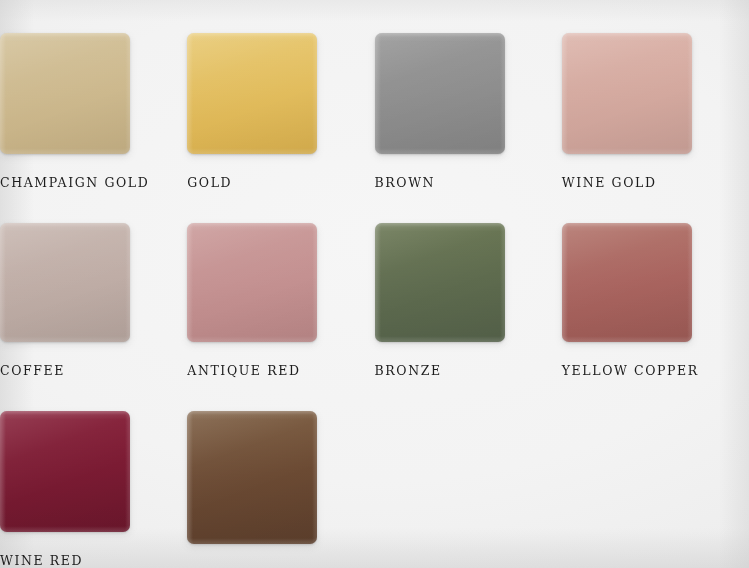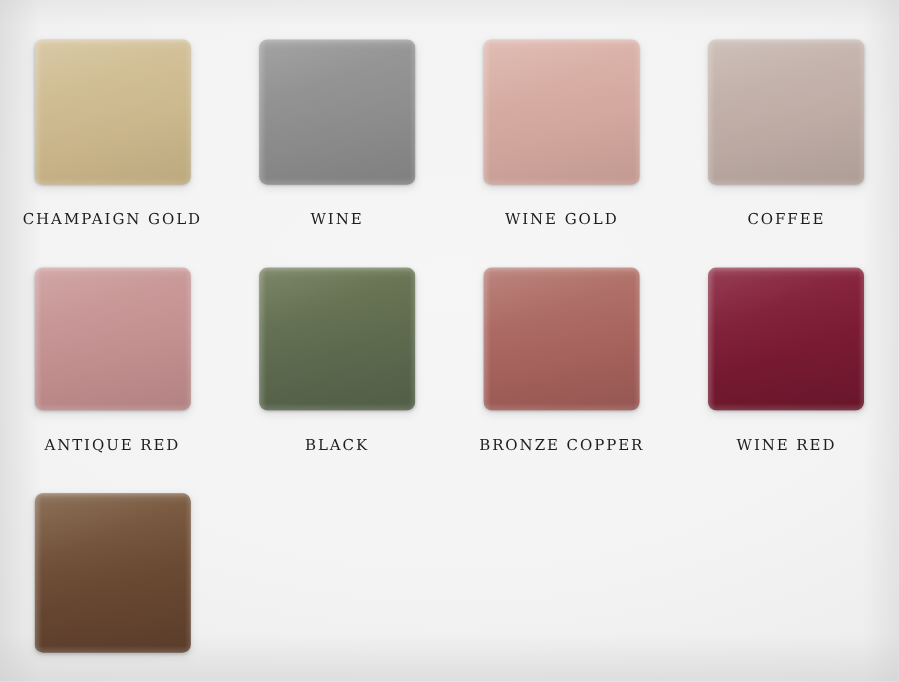--- a/index.html
+++ b/index.html
@@ -40,21 +40,21 @@
     display: grid;
     grid-template-columns: repeat(4, 187.25px);
     grid-template-rows: 190px 188px 190px;
     align-content: start;
   }
 
   .cell {
     position: relative;
     display: flex;
     flex-direction: column;
-    align-items: center;
+    align-items: flex-start;
   }
 
   .swatch-wrap {
     position: relative;
     width: 130px;
     height: 133px;
     margin-top: 33px;
   }
 
   .swatch {
@@ -140,27 +140,33 @@
 <div id="board">
   <div class="grid">
 
     <div class="cell">
       <div class="swatch-wrap">
         <div class="swatch" title="CHAMPAIGN GOLD" style="background-color: rgb(205, 185, 142); background-image: linear-gradient(176deg, rgb(210, 192, 151) 0%, rgb(205, 185, 142) 48%, rgb(197, 176, 132) 100%);"></div>
       </div>
       <div class="label">CHAMPAIGN GOLD</div>
     </div>
 
+    <div class="cell">
+      <div class="swatch-wrap">
+        <div class="swatch" title="GOLD" style="background-color: rgb(226, 189, 94); background-image: linear-gradient(176deg, rgb(231, 199, 110) 0%, rgb(226, 189, 94) 48%, rgb(217, 176, 78) 100%);"></div>
+      </div>
+      <div class="label">GOLD</div>
+    </div>
 
 
     <div class="cell">
       <div class="swatch-wrap">
         <div class="swatch" title="BLACK" style="background-color: rgb(142, 142, 142); background-image: linear-gradient(176deg, rgb(148, 148, 148) 0%, rgb(142, 142, 142) 48%, rgb(133, 133, 133) 100%);"></div>
       </div>
-      <div class="label">WINE</div>
+      <div class="label">BROWN</div>
     </div>
 
     <div class="cell">
       <div class="swatch-wrap">
         <div class="swatch" title="ROSE GOLD" style="background-color: rgb(212, 169, 159); background-image: linear-gradient(176deg, rgb(219, 178, 168) 0%, rgb(212, 169, 159) 48%, rgb(202, 160, 151) 100%);"></div>
       </div>
       <div class="label">WINE GOLD</div>
     </div>
 
     <div class="cell">
@@ -174,28 +180,28 @@
       <div class="swatch-wrap">
         <div class="swatch" title="COFFEE RED" style="background-color: rgb(196, 145, 145); background-image: linear-gradient(176deg, rgb(201, 152, 151) 0%, rgb(196, 145, 145) 48%, rgb(186, 135, 135) 100%);"></div>
       </div>
       <div class="label">ANTIQUE RED</div>
     </div>
 
     <div class="cell">
       <div class="swatch-wrap">
         <div class="swatch brushed" title="BRONZE" style="background-color: rgb(94, 107, 78); background-image: linear-gradient(176deg, rgb(102, 115, 79) 0%, rgb(94, 107, 78) 48%, rgb(85, 98, 74) 100%);"></div>
       </div>
-      <div class="label">BLACK</div>
+      <div class="label">BRONZE</div>
     </div>
 
     <div class="cell">
       <div class="swatch-wrap">
         <div class="swatch brushed-strong" title="ANTIQUE COPPER" style="background-color: rgb(169, 100, 95); background-image: linear-gradient(176deg, rgb(176, 113, 104) 0%, rgb(169, 100, 95) 48%, rgb(156, 90, 85) 100%);"></div>
       </div>
-      <div class="label">BRONZE COPPER</div>
+      <div class="label">YELLOW COPPER</div>
     </div>
 
 
     <div class="cell">
       <div class="swatch-wrap">
         <div class="swatch" title="WINE RED" style="background-color: rgb(123, 27, 51); background-image: linear-gradient(176deg, rgb(134, 31, 56) 0%, rgb(123, 27, 51) 48%, rgb(108, 23, 44) 100%);"></div>
       </div>
       <div class="label">WINE RED</div>
     </div>
 

